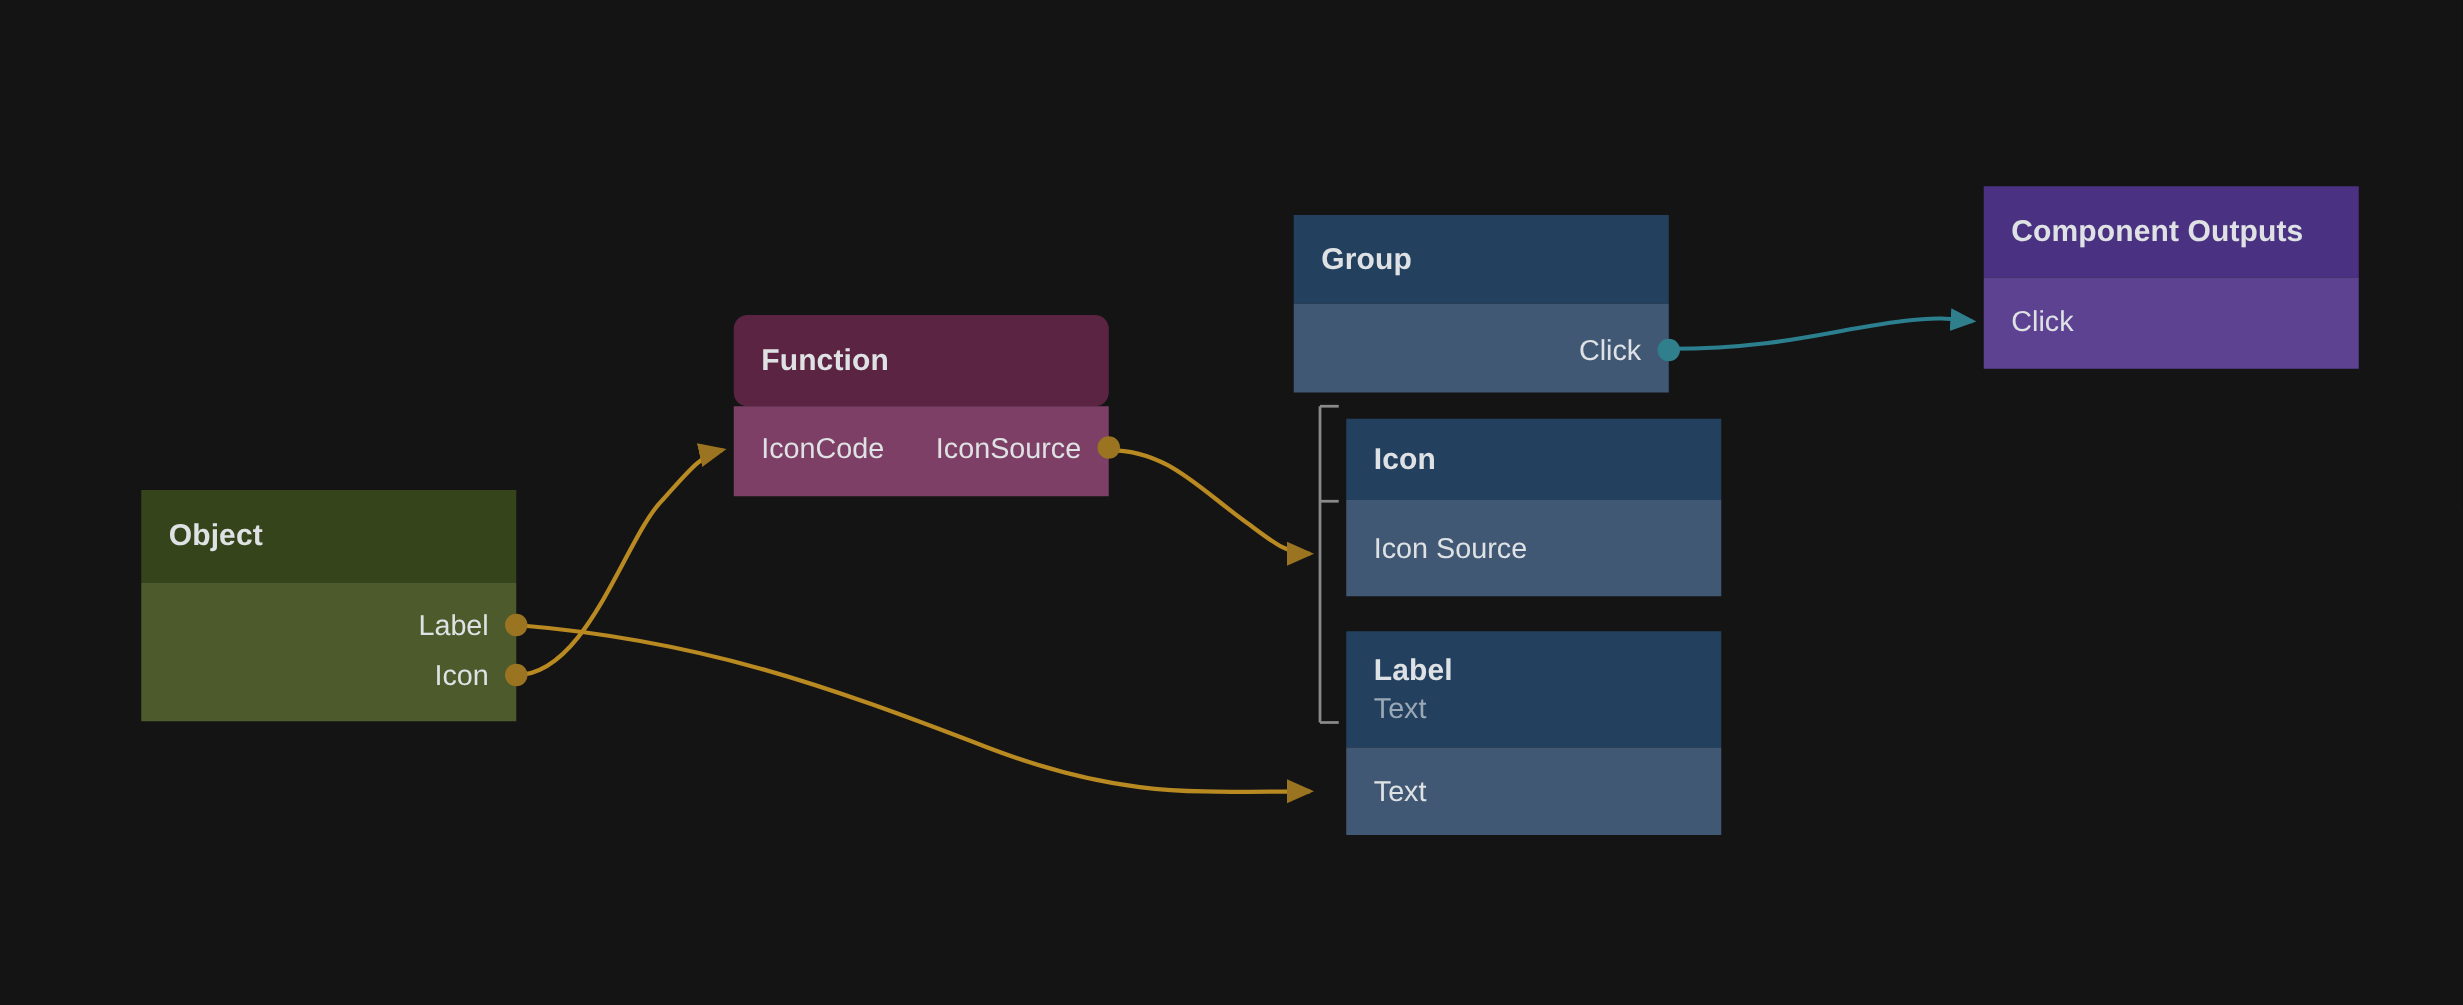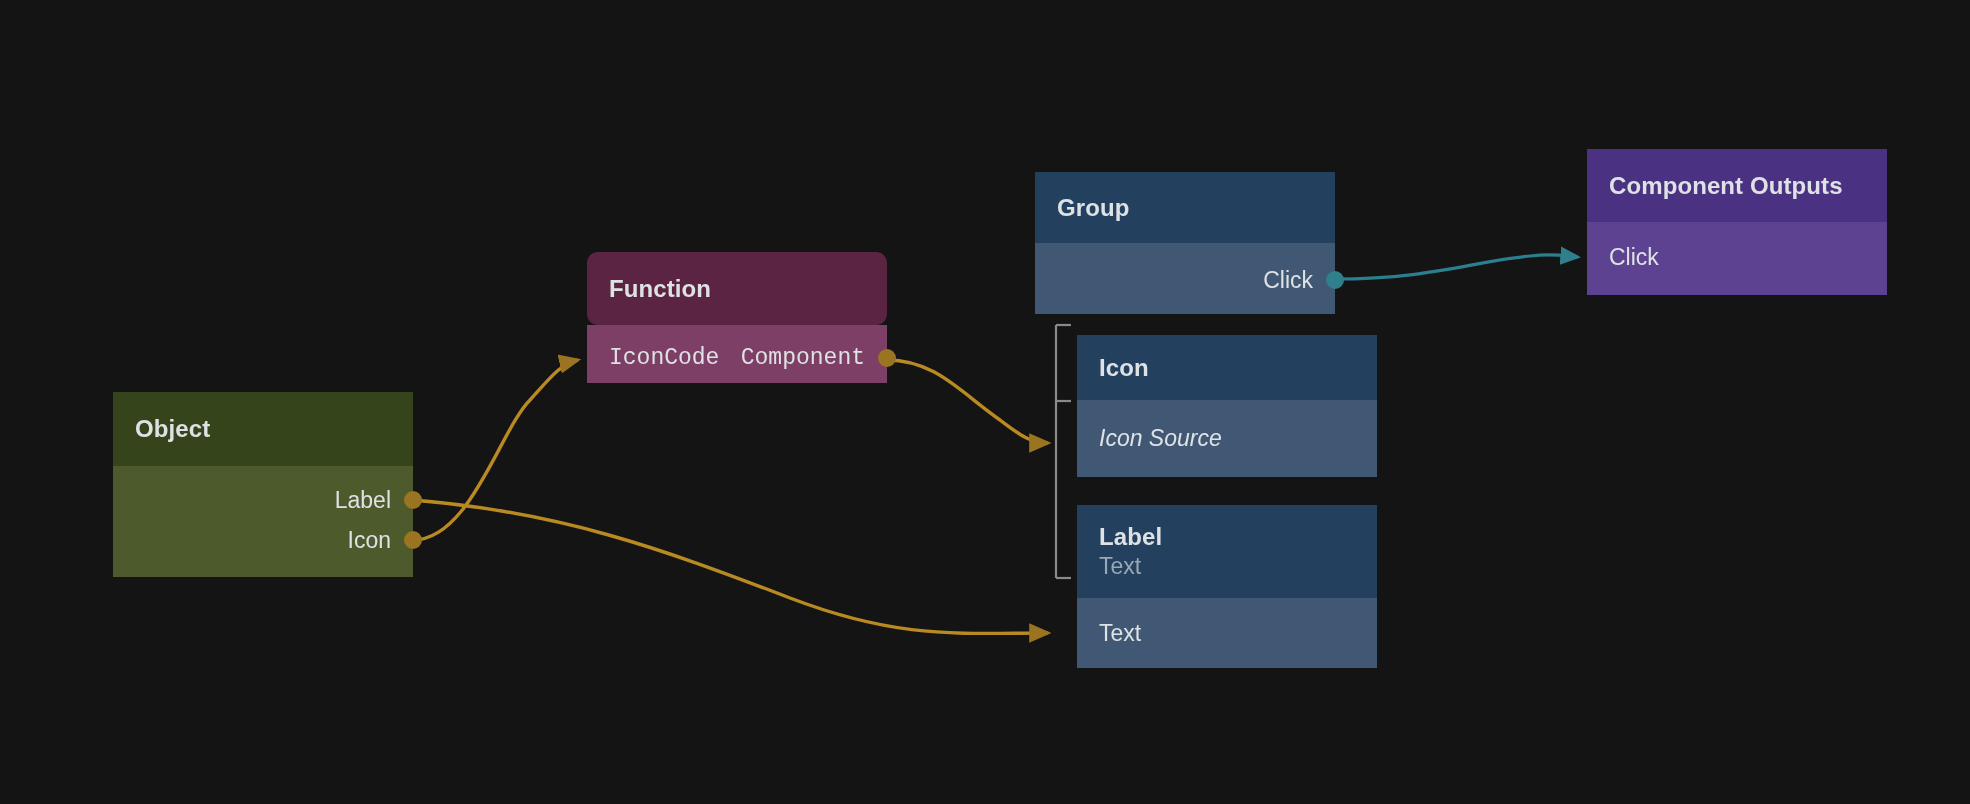--- a/index.html
+++ b/index.html
@@ -148,24 +148,24 @@
         <span class="port-label">Icon</span>
         <span class="port-dot" style="background:#9a7420;"></span>
       </div>
     </div>
   </div>
 
   <div class="node n-function" style="left:587px; top:252px; width:300px; height:140px;">
     <div class="node-header" style="height:73px;">
       <div class="node-title">Function</div>
     </div>
-    <div class="node-body" style="height:58px;font-family:Liberation Mono, monospace;">
+    <div class="node-body" style="height:72px;">
       <div class="port-row split" style="top:18px;">
         <span class="port-label">IconCode</span>
-        <span class="port-label">Component</span>
+        <span class="port-label">IconSource</span>
         <span class="port-dot" style="background:#9a7420;"></span>
       </div>
     </div>
   </div>
 
   <div class="node n-blue" style="left:1035px; top:172px; width:300px; height:107px;">
     <div class="node-header" style="height:71px;">
       <div class="node-title">Group</div>
     </div>
     <div class="node-body" style="height:71px;">
@@ -173,21 +173,21 @@
         <span class="port-label">Click</span>
         <span class="port-dot" style="background:#2f7f8d;"></span>
       </div>
     </div>
   </div>
 
   <div class="node n-blue" style="left:1077px; top:335px; width:300px; height:142px;">
     <div class="node-header" style="height:65px;">
       <div class="node-title">Icon</div>
     </div>
-    <div class="node-body" style="height:77px;font-style:italic;">
+    <div class="node-body" style="height:77px;">
       <div class="port-row in" style="top:23px;">
         <span class="port-label">Icon Source</span>
       </div>
     </div>
   </div>
 
   <div class="node n-blue" style="left:1077px; top:505px; width:300px; height:163px;">
     <div class="node-header" style="height:93px;">
       <div class="node-title">Label</div>
       <div class="node-subtitle">Text</div>

